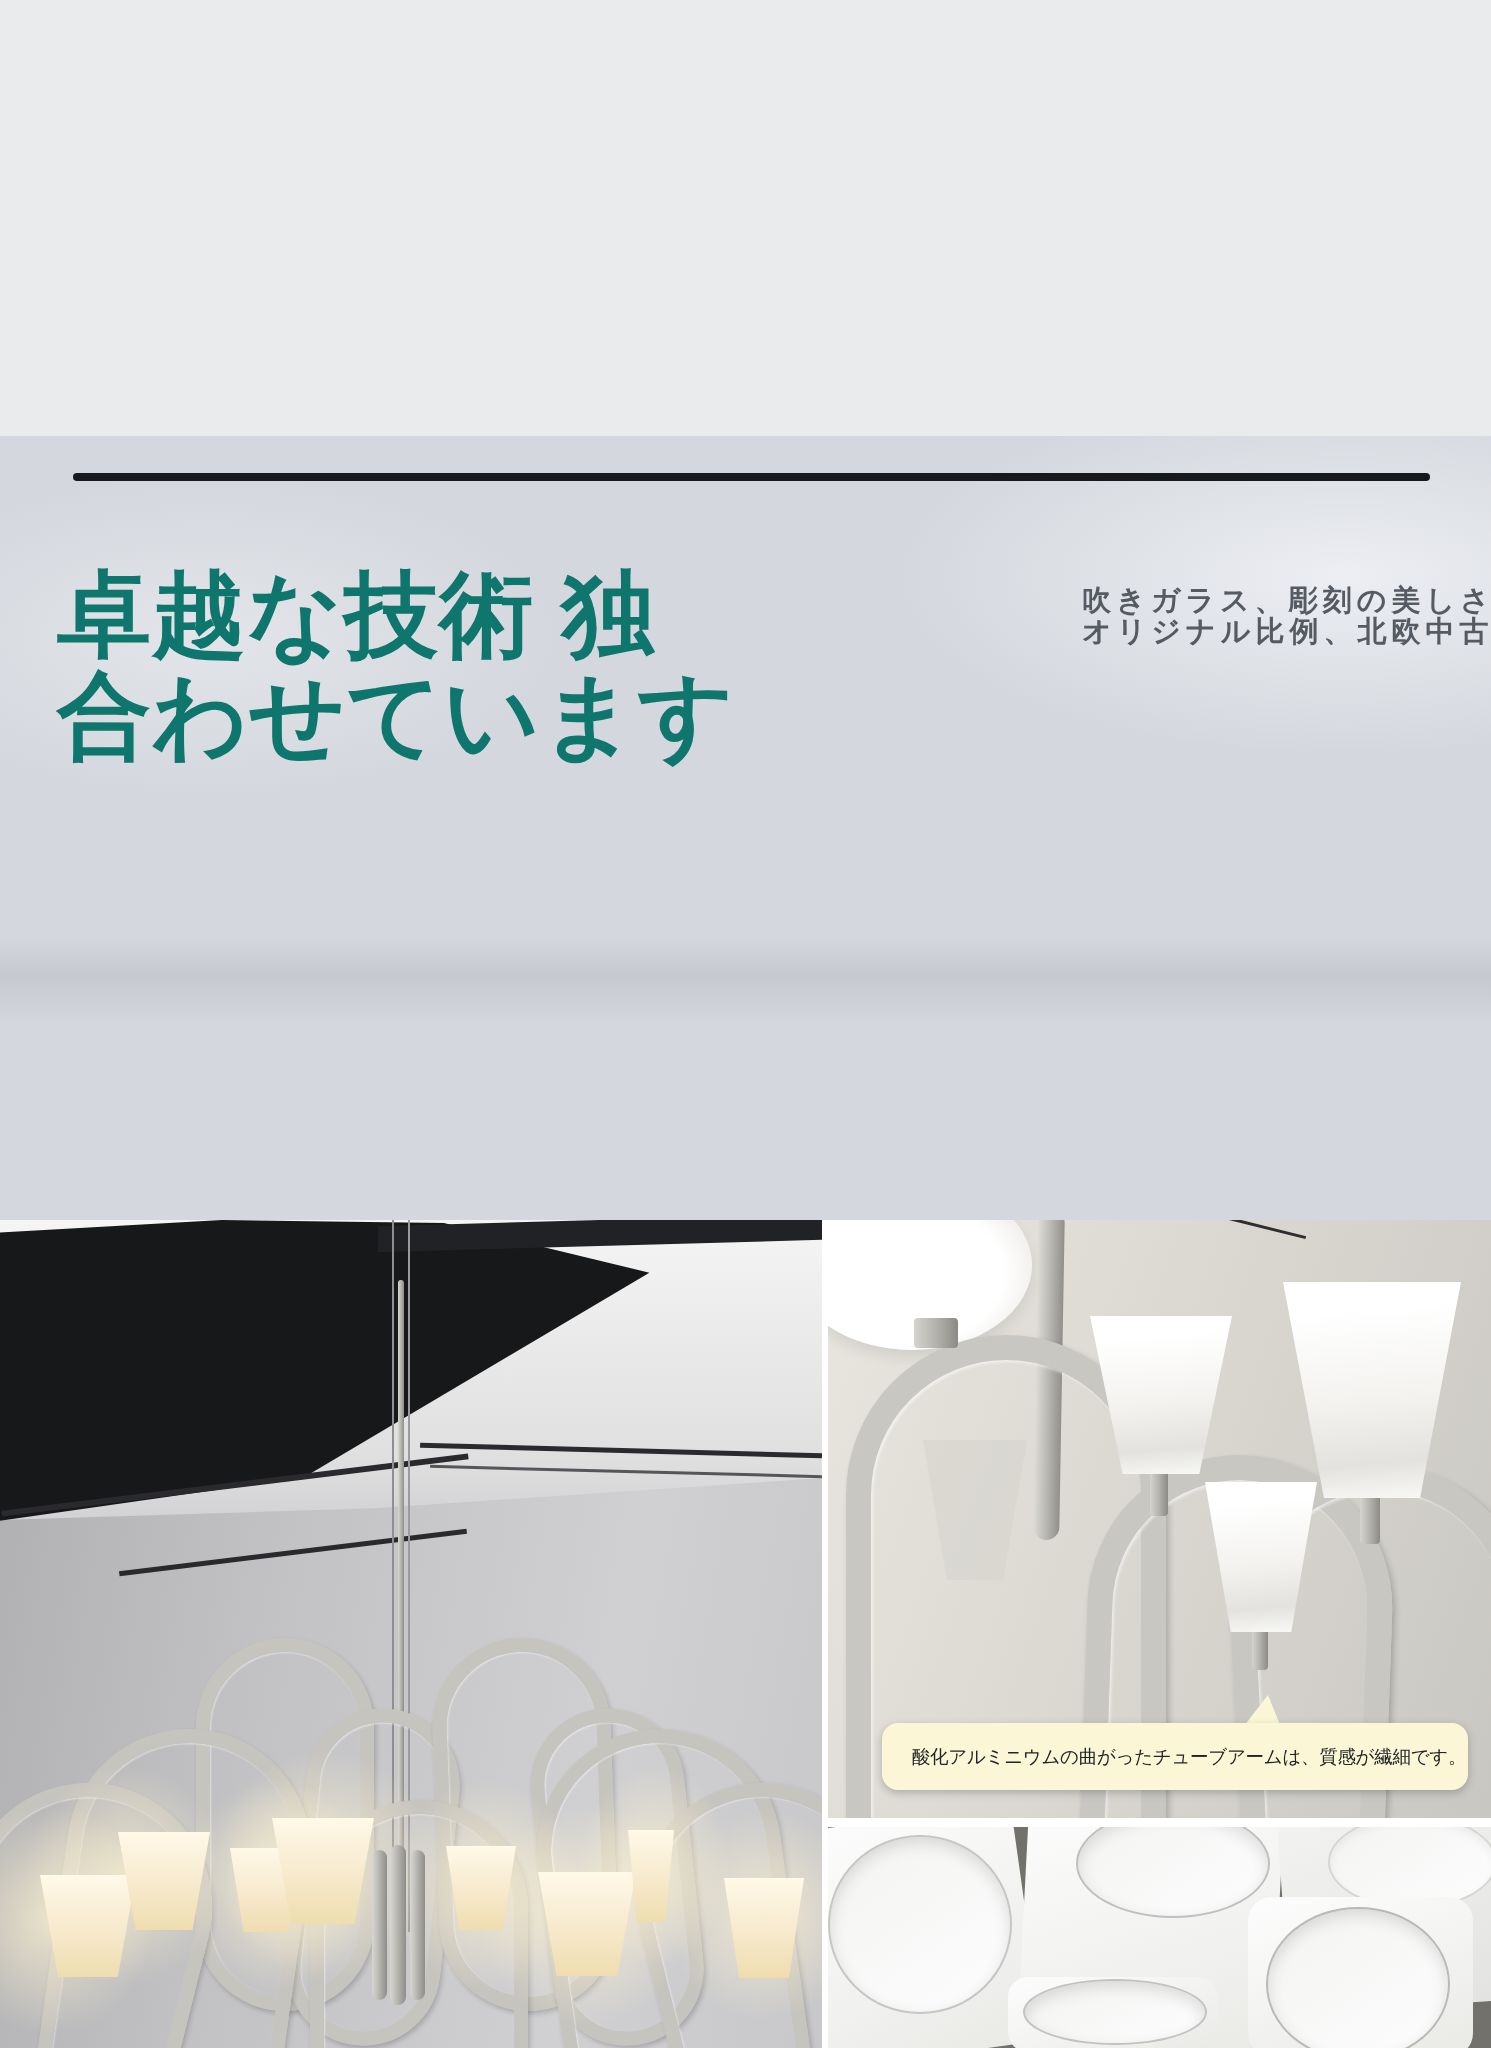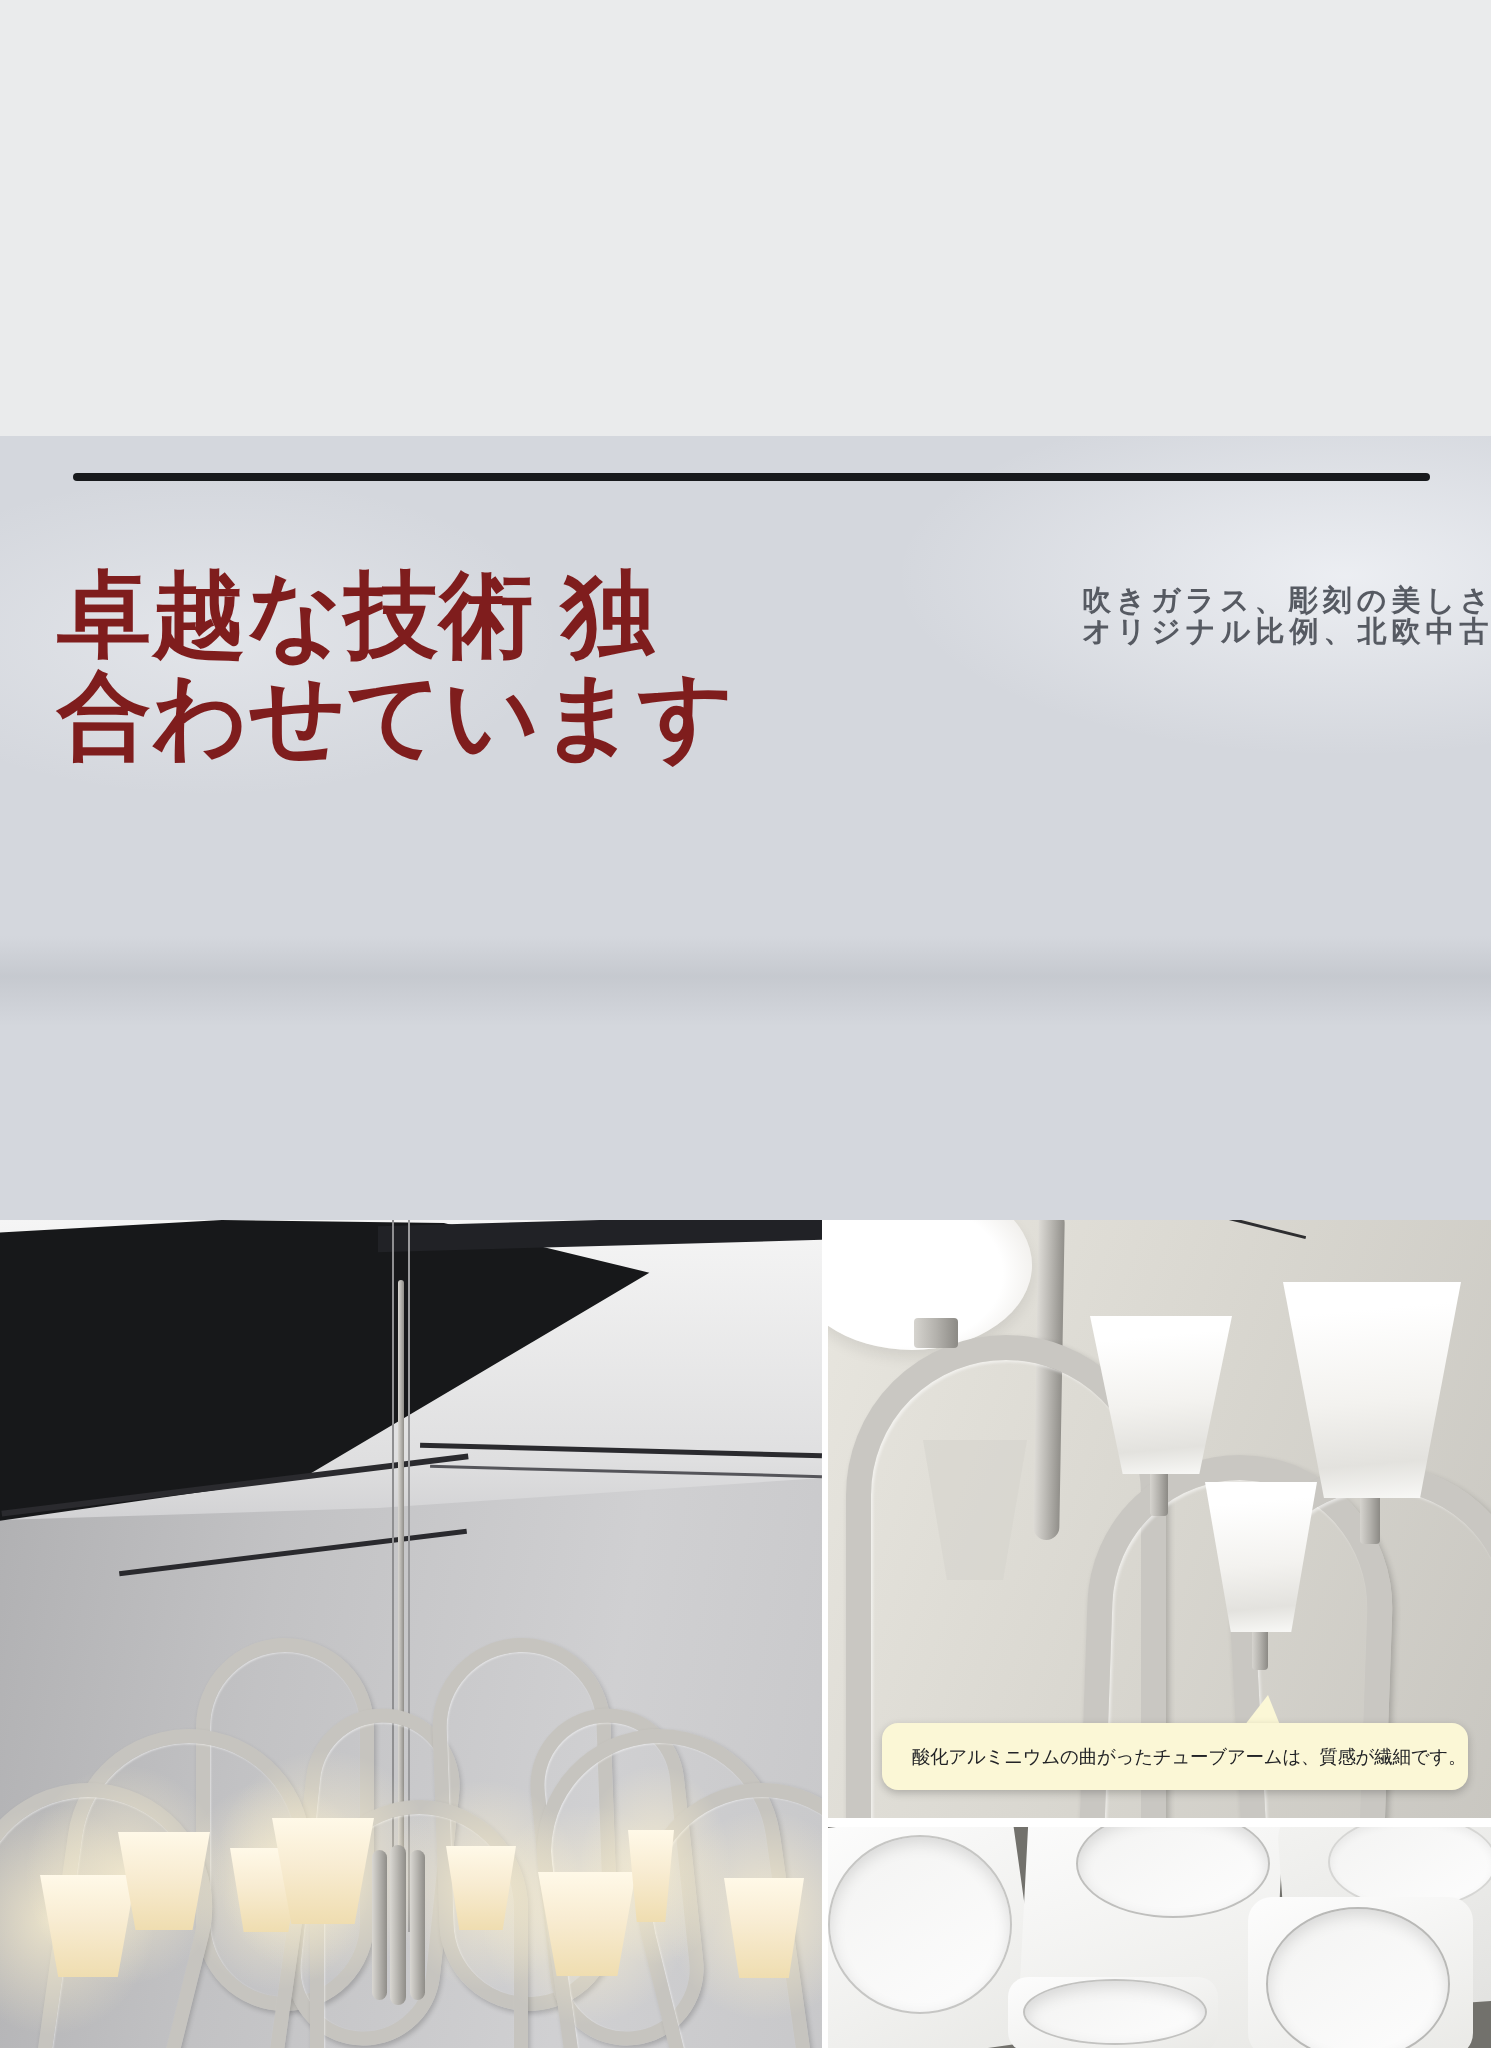--- a/index.html
+++ b/index.html
@@ -10,21 +10,21 @@
   
   .hero{left:0;top:436px;width:1491px;height:784px;background:#d4d7dd;overflow:hidden;}
   .hero-cloud1{left:60%;top:-40px;width:900px;height:360px;border-radius:50%;
      background:radial-gradient(closest-side,rgba(240,242,246,.85),rgba(240,242,246,0));}
   .hero-cloud2{left:-140px;top:40px;width:700px;height:320px;border-radius:50%;
      background:radial-gradient(closest-side,rgba(236,238,242,.6),rgba(236,238,242,0));}
   .hero-streak{left:0;top:500px;width:100%;height:90px;
      background:linear-gradient(180deg,rgba(168,172,178,0),rgba(168,172,178,.32) 45%,rgba(168,172,178,0));}
   .rule{left:73px;top:37px;width:1357px;height:8px;border-radius:4px;background:#17191c;}
   .title{left:57px;top:128px;font-size:94px;line-height:101px;font-weight:800;
-         color:#7f1d1d;letter-spacing:1px;white-space:nowrap;}
+         color:#0f766e;letter-spacing:1px;white-space:nowrap;}
   .tagline{left:1082px;top:149px;font-size:29px;line-height:31px;font-weight:700;
            color:#565a62;letter-spacing:5px;white-space:nowrap;}
   .body-text{left:57px;top:374px;width:1390px;font-size:43px;line-height:50px;
              font-weight:700;color:#3a3d45;letter-spacing:.5px;white-space:pre-line;}
 
   
   .gallery{left:0;top:1220px;width:1491px;height:828px;background:#ffffff;}
   .photo{overflow:hidden;}
   .photoL{left:0;top:0;width:822px;height:828px;
      background:linear-gradient(100deg,#aeaeb0 0%,#c2c2c4 35%,#d0d0d2 72%,#c8c8ca 100%);}

